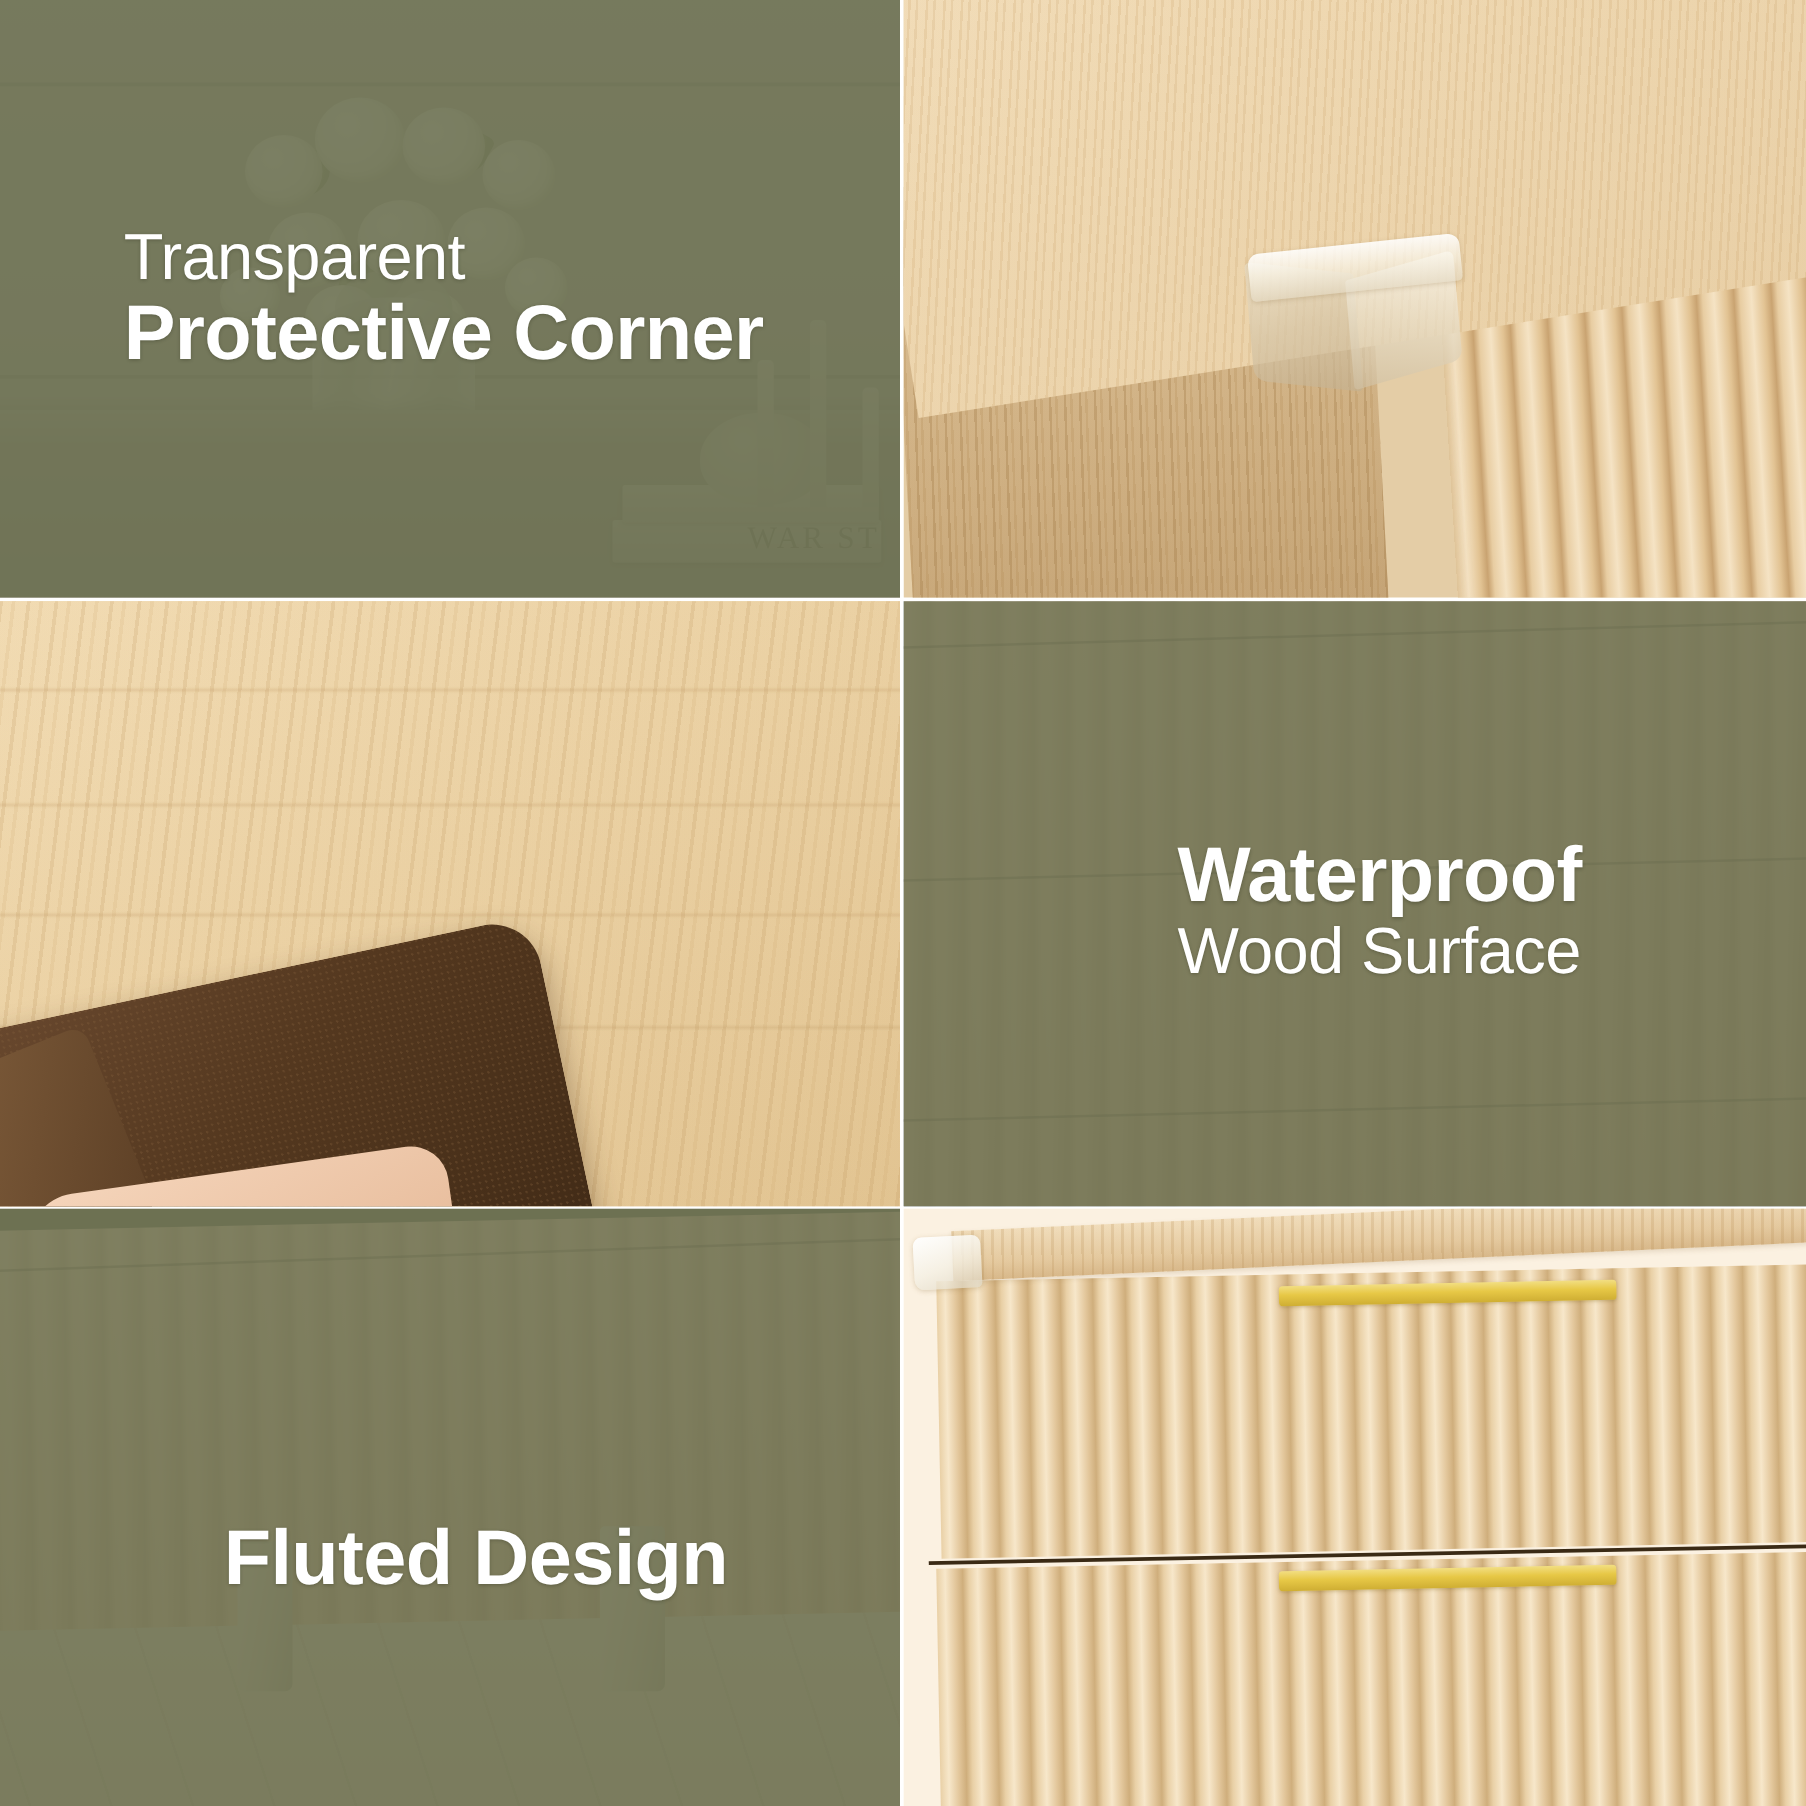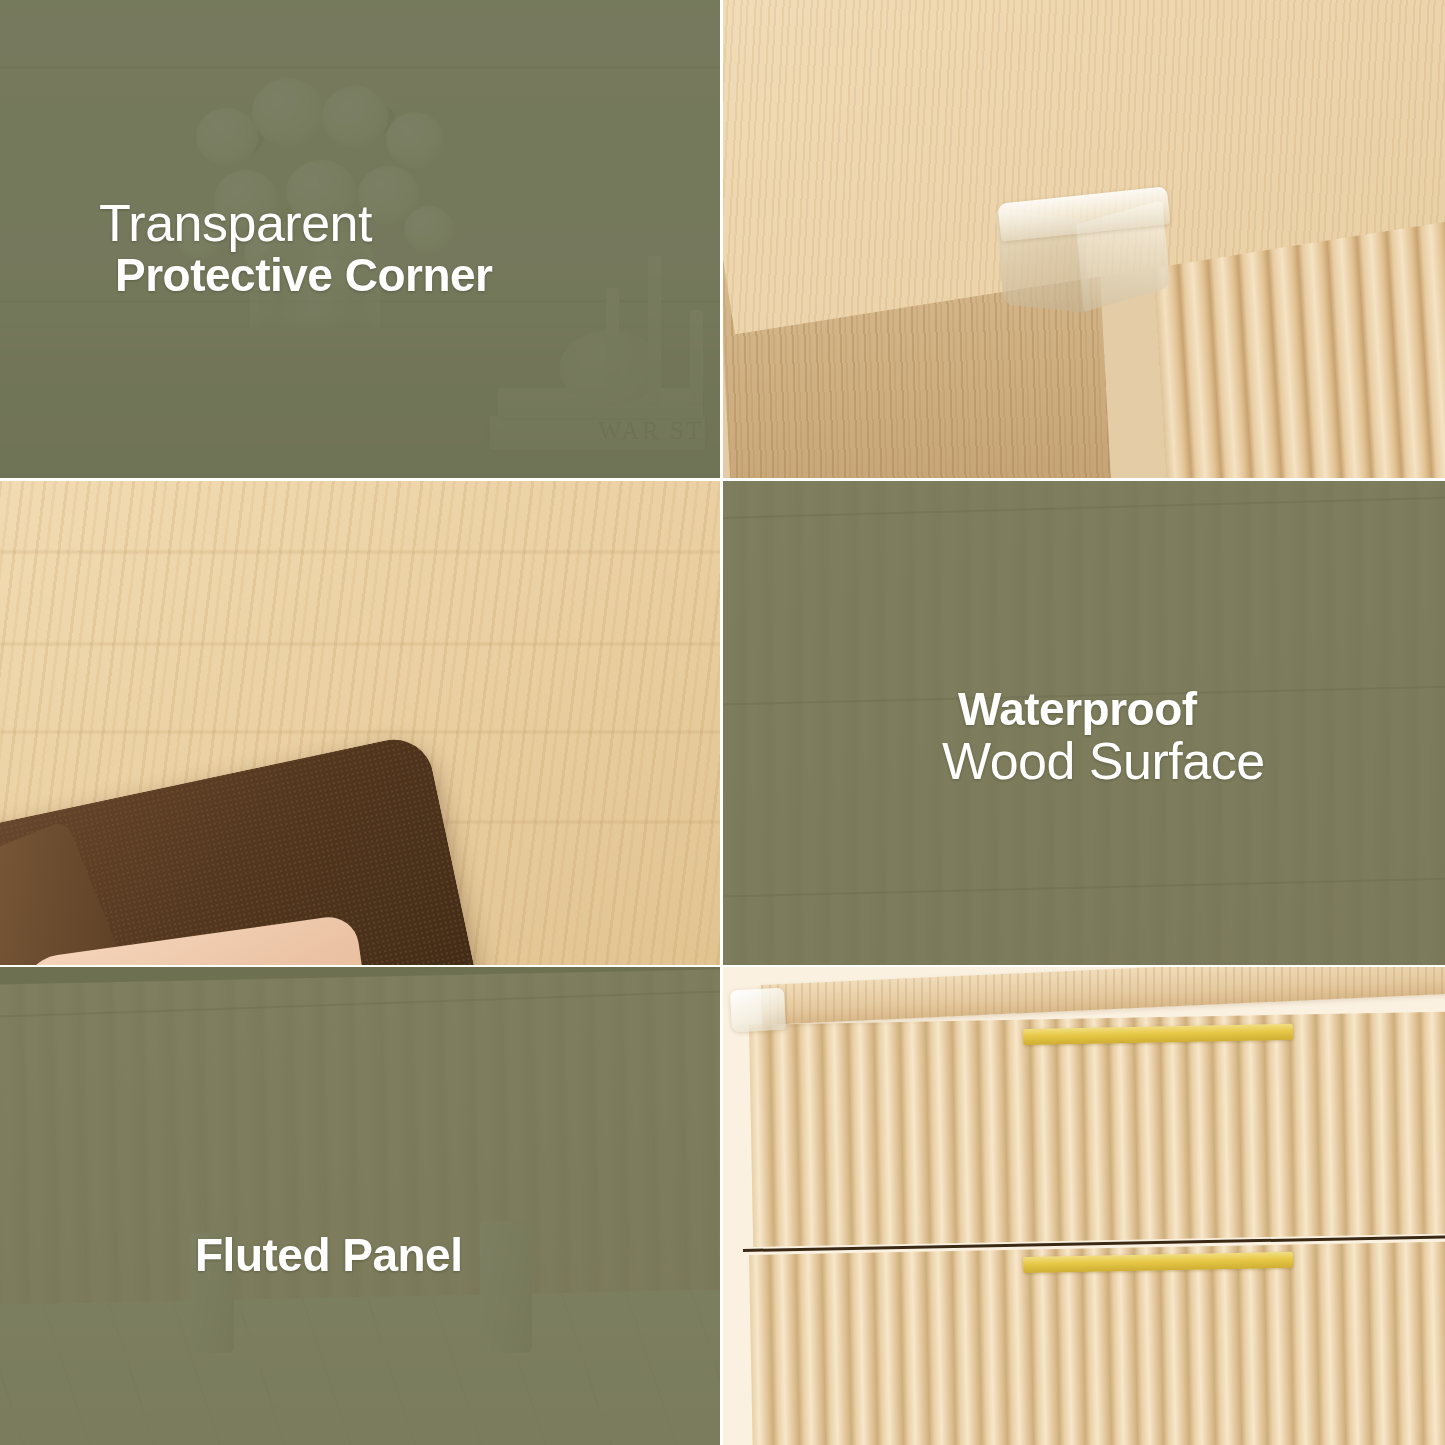--- a/index.html
+++ b/index.html
@@ -42,21 +42,21 @@
     padding-left:44px;
   }
   .tb-line {
     color:#ffffff;
     line-height:1.06;
     white-space:nowrap;
     letter-spacing:-0.5px;
     text-shadow:0 1px 3px rgba(30,34,18,.30);
   }
   .tb-line.small  { font-size:52px; font-weight:400; }
-  .tb-line.big    { font-size:46px; font-weight:700;margin-left:16px; }
+  .tb-line.big    { font-size:62px; font-weight:700; }
 
   
   .tint {
     position:absolute; inset:0;
     background:#6d7153;
     opacity:0.90;
     z-index:20;
   }
   .tint.soft { opacity:0.86; }
 
@@ -493,21 +493,21 @@
     <div class="floor"></div>
     <div class="leg" style="left:190px;width:44px;height:120px;"></div>
     <div class="leg" style="left:480px;width:52px;height:132px;"></div>
     <div class="cab"></div>
     <div class="tint soft"></div>
     <div class="seam" style="top:36px; transform:rotate(-2deg);"></div>
 
     <div class="textblock" style="left:128px; top:1130px; height:150px; top:163px;">
       <div class="accent-bar"></div>
       <div class="tb-lines">
-        <div class="tb-line big">Fluted Panel</div>
+        <div class="tb-line big">Fluted Design</div>
       </div>
     </div>
   </div>
 
   <div class="panel" id="p6">
     <div class="cream"></div>
     <div class="drawer d1"></div>
     <div class="drawer d2"></div>
     <div class="seam-dark" style="top:282px;"></div>
     <div class="top-rail"></div>

